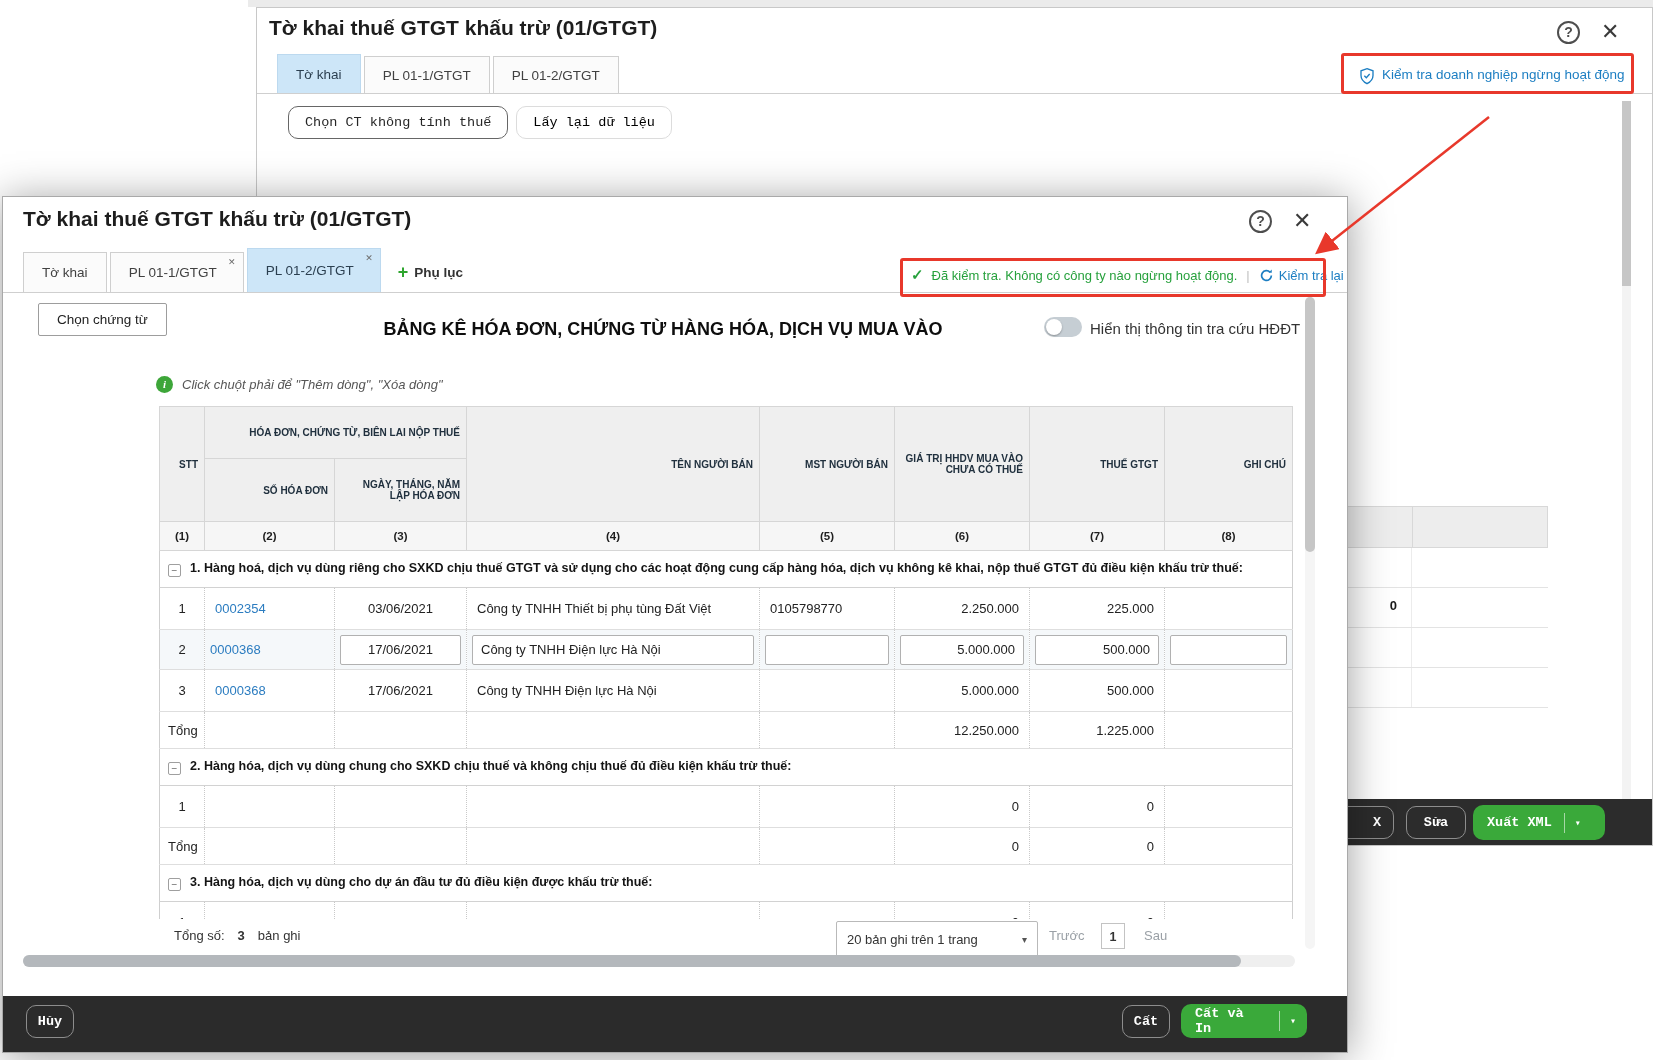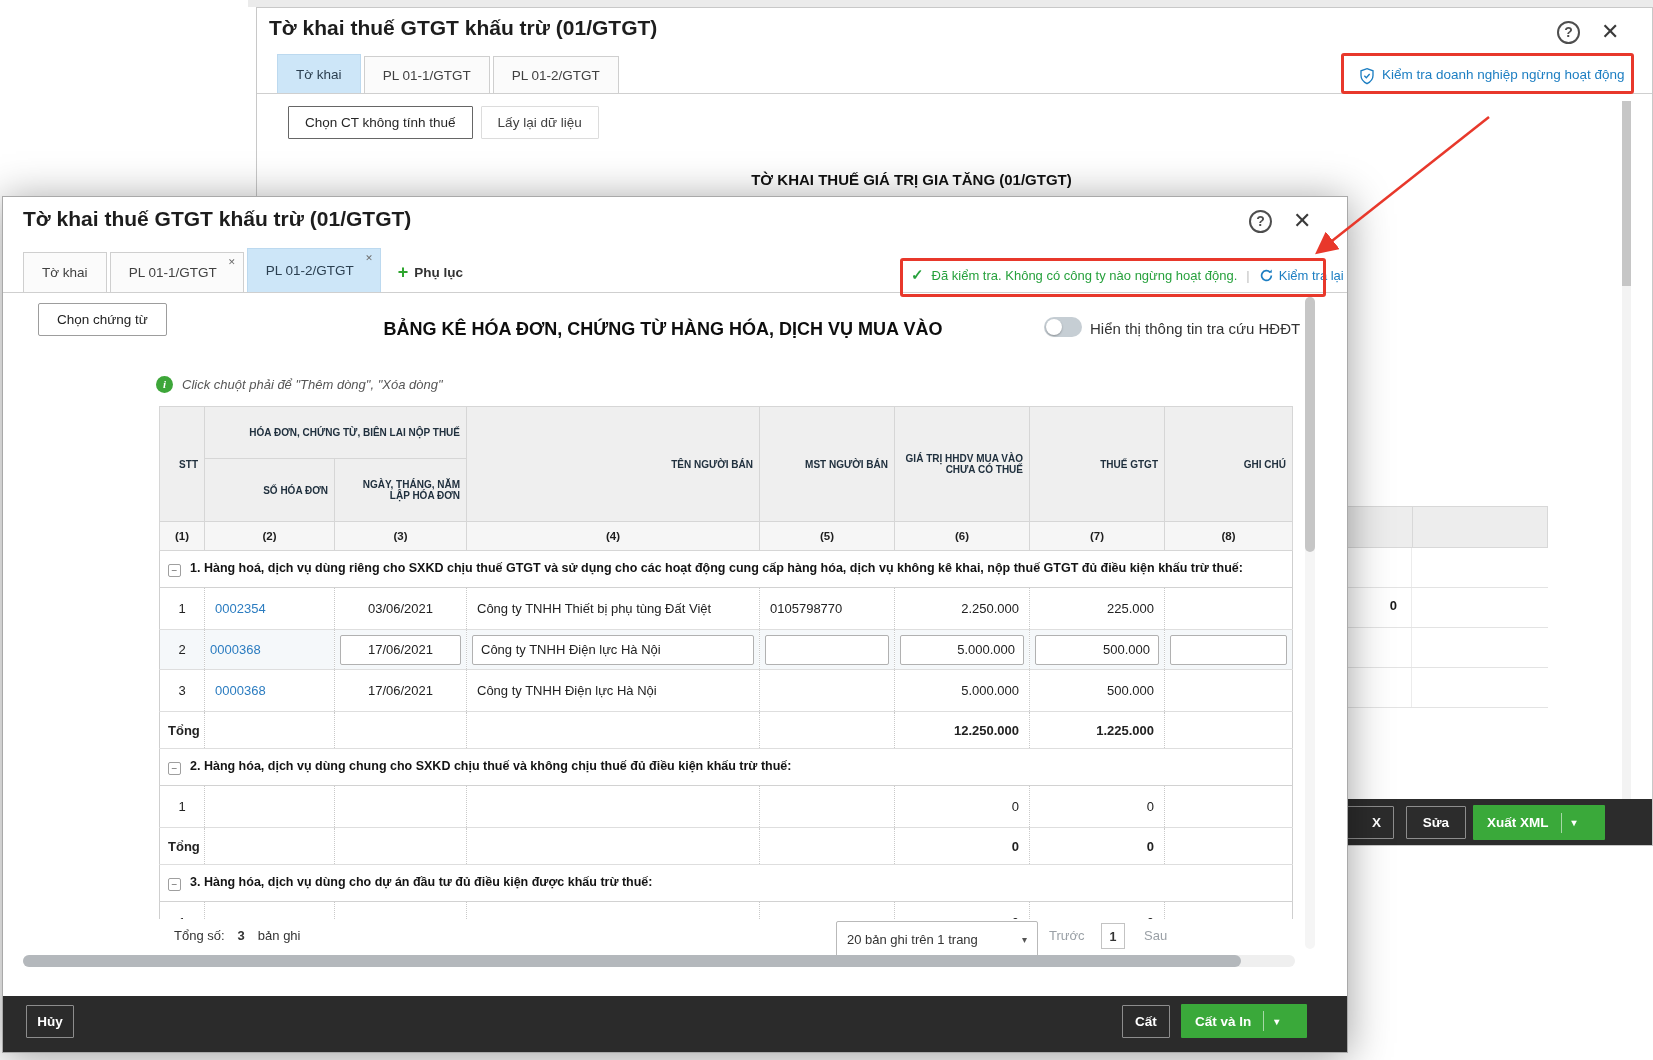--- a/index.html
+++ b/index.html
@@ -31,24 +31,24 @@
   .tab.closable{padding-right:26px}
   .tab.active{background:var(--active-tab-blue,#cde6f8);border-color:#bcd9ef;color:#2b3f50;height:39px}
   .fg-dialog .tab.active{height:44px}
   .tab-close{position:absolute;top:4px;right:7px;font-size:9px;color:#6d6d6d;cursor:pointer}
   .add-tab{display:flex;align-items:center;margin-left:14px;height:40px;cursor:pointer;background:none;border:none;font-family:inherit}
   .add-tab .plus{color:#2ea52e;font-size:18px;font-weight:bold;margin-right:6px;line-height:18px}
   .add-tab .lbl{font-size:13.5px;font-weight:bold;color:#333}
 
   
   .check-company{position:absolute;left:1102px;top:59px;display:flex;align-items:flex-start;gap:7px;color:var(--link-blue,#1c7ec2);font-size:13.5px;cursor:pointer;white-space:nowrap}
-  .btn{font-family:Liberation Sans, sans-serif;font-size:13.5px;border-radius:1px;cursor:pointer}
+  .btn{font-family:Liberation Mono, monospace;font-size:13.5px;border-radius:10px;cursor:pointer}
   .btn-row{position:absolute;left:31px;top:98px;display:flex;gap:8px}
   .btn.outline{background:#fff;border:1px solid #666;color:#262626;height:33px;padding:0 16px}
-  .btn.outline.disabled{border-color:#dcdcdc;color:#404040;cursor:default}
+  .btn.outline.disabled{border-color:#dcdcdc;color:#000000;cursor:default}
   .form-title{position:absolute;left:12px;width:1285px;top:163px;text-align:center;font-weight:bold;font-size:15px;color:#121212;white-space:nowrap}
 
   .side-table{position:absolute;left:999px;top:498px;width:292px}
   .side-head{height:42px;background:#ededed;border:1px solid #d8d8d8;display:flex}
   .side-head .c1{width:156px;border-right:1px solid #d8d8d8}
   .side-row{height:40px;border-bottom:1px solid #e3e3e3;display:flex}
   .side-row .c1{width:156px;border-right:1px solid #ececec;text-align:right;padding:10px 14px 0 0;font-weight:bold;font-size:13px;color:#1b1b1b}
   .bg-scroll{position:absolute;left:1365px;top:93px;width:9px;height:700px;background:#f3f3f3}
   .bg-scroll .thumb{width:9px;height:185px;background:#c6c6c6}
   .bg-footer{position:absolute;left:0;bottom:0;width:100%;height:46px;background:#2c2c2c}
@@ -86,21 +86,21 @@
   .grid tbody td{border-left:1px dotted #c9c9c9;border-right:1px dotted #c9c9c9;border-bottom:1px solid #dedede;padding:2px 10px;vertical-align:middle;overflow:hidden}
   .grid tr.data-row td{height:42px}
   .grid tr.editing{background:#f5f8fa}
   .grid tr.editing td{height:40px;padding:2px 5px}
   .grid td.stt{text-align:center}
   .grid td.invoice a{color:#2b7cc0;text-decoration:none}
   .grid td.date{text-align:center}
   .grid td.num-val{text-align:right}
   .grid tr.section-row td{border-left:1px solid #cfcfcf;border-right:1px solid #cfcfcf;border-bottom:1px solid #d2d2d2;border-top:1px solid #d2d2d2;font-weight:bold;font-size:12.5px;color:#141414;padding:0 8px;height:37px;background:#fff;white-space:nowrap}
   .minus-box{display:inline-block;width:13px;height:13px;border:1px solid #9f9f9f;border-radius:2px;line-height:11px;text-align:center;font-size:10px;color:#666;margin-right:9px;font-weight:normal;vertical-align:-2px;background:#fff;cursor:pointer}
-  .grid tr.total-row td{font-weight:bold;height:37px}
+  .grid tr.total-row td{font-weight:normal;height:37px}
   .grid td.total-label{text-align:left;white-space:nowrap;padding-left:8px}
   input.cell-input{height:30px;border:1px solid #b1b1b1;border-radius:2px;font-family:inherit;font-size:13px;padding:0 8px;background:#fff;width:100%;color:#222}
   input.cell-input.center{text-align:center}
   input.cell-input.right{text-align:right}
 
   .pagination{position:absolute;left:0;top:724px;width:1300px;height:32px;font-size:13px;color:#333}
   .pg-total{position:absolute;left:171px;top:7px;display:inline-flex;gap:13px}
   .pg-size{position:absolute;left:833px;top:0;width:202px;height:36px;border:1px solid #b9b9b9;border-radius:2px;display:flex;align-items:center;justify-content:space-between;padding:0 10px;background:#fff;cursor:pointer}
   .pg-size .caret{font-size:10px;color:#555}
   .pg-prev{position:absolute;left:1046px;top:7px;color:#9aa0a6;cursor:pointer}
@@ -153,21 +153,20 @@
         <path d="M8 12.5l3 3 5-5.5" fill="none" stroke="#1c7ec2" stroke-width="2"></path>
       </svg>
       <span>Kiểm tra doanh nghiệp ngừng hoạt động</span>
     </div>
 
     <div class="btn-row">
       <button class="btn outline">Chọn CT không tính thuế</button>
       <button class="btn outline disabled">Lấy lại dữ liệu</button>
     </div>
 
-    <div class="form-title">TỜ KHAI THUẾ GIÁ TRỊ GIA TĂNG (01/GTGT)</div>
 
     <div class="side-table">
       <div class="side-head">
           <div class="c1"></div>
         </div>
       <div class="side-row">
           <div class="c1"></div>
         </div>
       <div class="side-row">
           <div class="c1">0</div>

